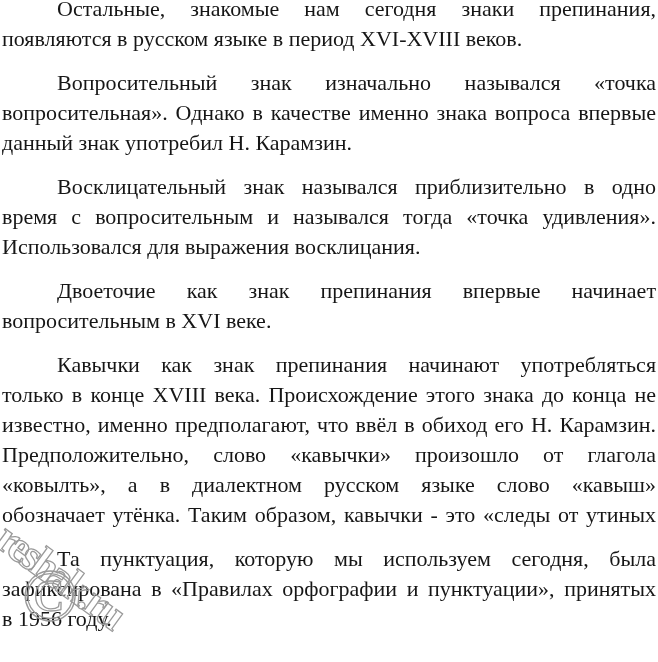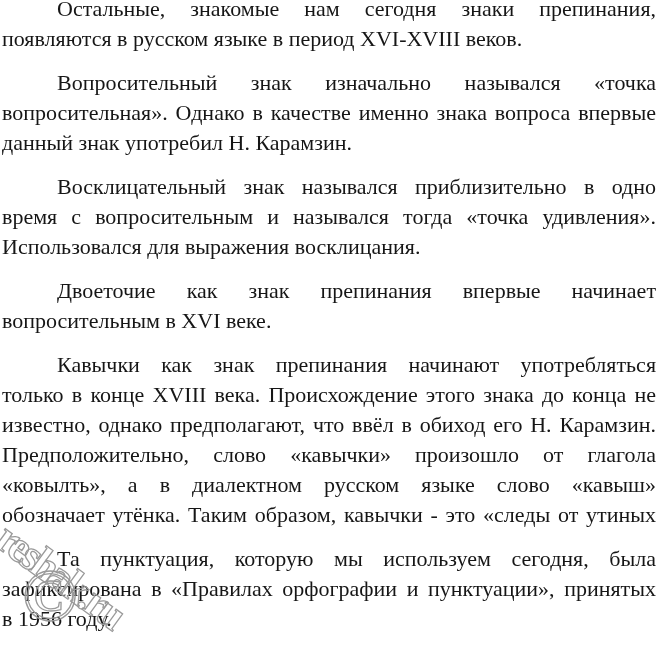--- a/index.html
+++ b/index.html
@@ -93,21 +93,21 @@
   </p>
 
   <p class="para">
     <span class="line just first">Двоеточие как знак препинания впервые начинает</span>
     <span class="line lastline">вопросительным в XVI веке.</span>
   </p>
 
   <p class="para">
     <span class="line just first">Кавычки как знак препинания начинают употребляться</span>
     <span class="line just">только в конце XVIII века. Происхождение этого знака до конца не</span>
-    <span class="line just">известно, однако предполагают, что ввёл в обиход его Н. Карамзин.</span>
+    <span class="line just">известно, именно предполагают, что ввёл в обиход его Н. Карамзин.</span>
     <span class="line just">Предположительно, слово «кавычки» произошло от глагола</span>
     <span class="line just">«ковылть», а в диалектном русском языке слово «кавыш»</span>
     <span class="line just">обозначает утёнка. Таким образом, кавычки - это «следы от утиных</span>
   </p>
 
   <p class="para">
     <span class="line just first">Та пунктуация, которую мы используем сегодня, была</span>
     <span class="line just">зафиксирована в «Правилах орфографии и пунктуации», принятых</span>
     <span class="line lastline">в 1956 году.</span>
   </p>

